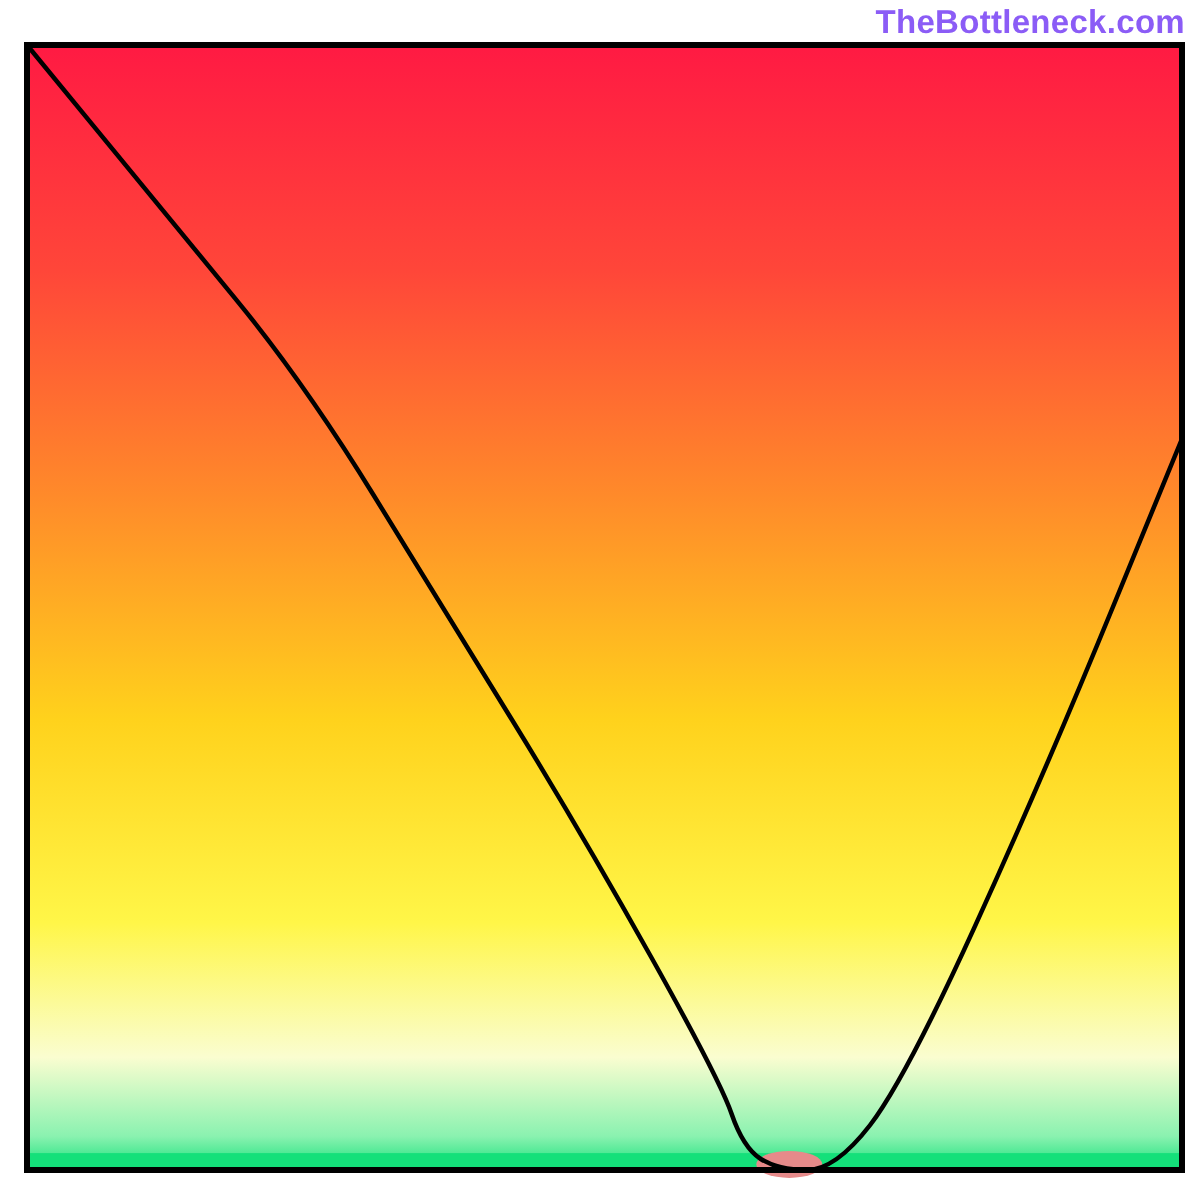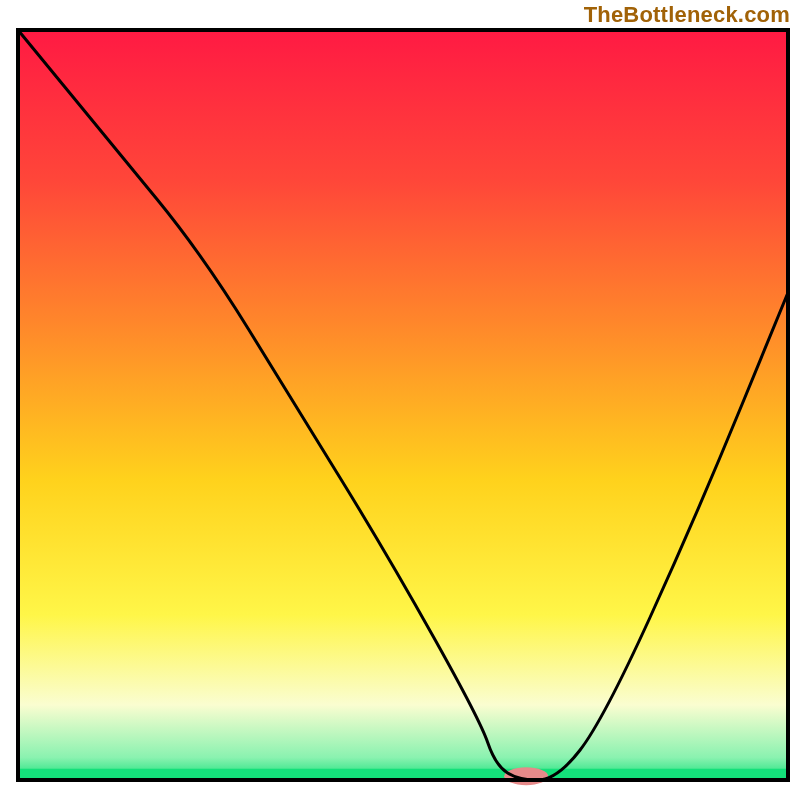--- a/index.html
+++ b/index.html
@@ -15,21 +15,21 @@
     position: relative;
     width: 800px;
     height: 800px;
   }
   .watermark {
     position: absolute;
     top: 2px;
     right: 10px;
     font-size: 22px;
     font-weight: 600;
-    color: #a16207;
+    color: #8b5cf6;
     letter-spacing: 0.2px;
     user-select: none;
   }
   svg {
     display: block;
   }
 </style>
 </head>
 <body>
 

